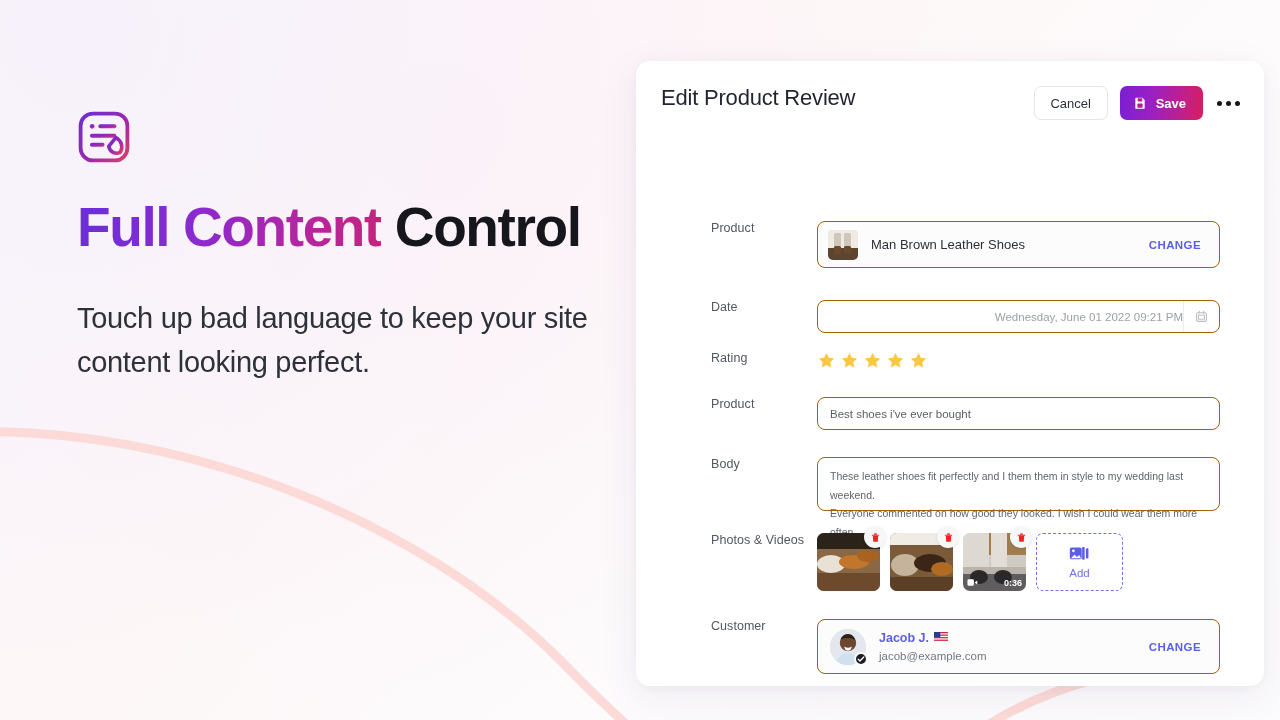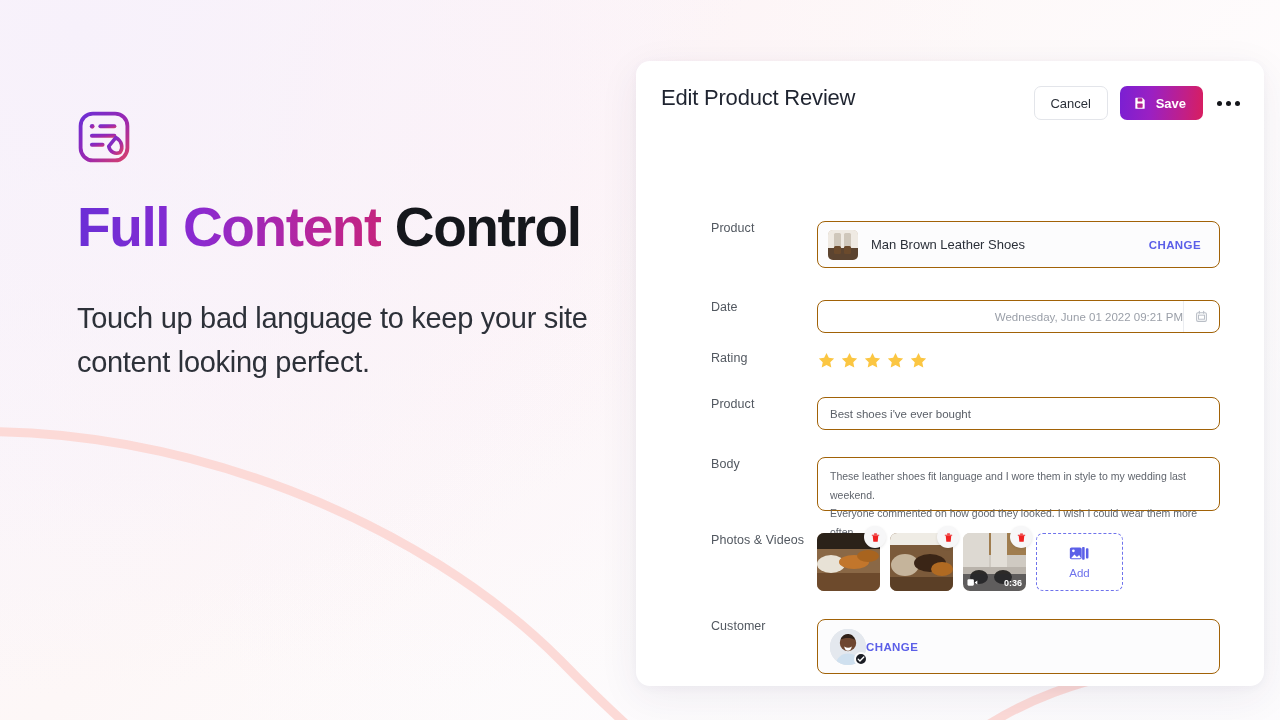--- a/index.html
+++ b/index.html
@@ -460,21 +460,21 @@
       <div class="row-label">Product</div>
       <div class="row-field">
         <div id="summary-box" class="box">Best shoes i've ever bought</div>
       </div>
     </div>
 
     <div class="row" style="top:246px;">
       <div class="row-label">Body</div>
       <div class="row-field">
         <div id="body-box" class="box">
-          <div>These leather shoes fit language and I wore them in style to my wedding last weekend.</div>
+          <div>These leather shoes fit perfectly and I them them in style to my wedding last weekend.</div>
           <div>Everyone commented on how good they looked. I wish I could wear them more often,...</div>
         </div>
       </div>
     </div>
 
     <div class="row" style="top:322px;">
       <div class="row-label">Photos &amp; Videos</div>
       <div class="row-field">
         <div id="media-strip">
 
@@ -574,19 +574,35 @@
                 <path d="M10.4 10.5c1.6-4 5-5.6 8-5.4 3.4.3 6 2.6 6.6 5.8-2.2-1.4-4.6-2-7.4-2-2.6 0-5.2.6-7.2 1.6z" fill="#2f2018"></path>
                 <path d="M14.2 17.4c2.6 1.9 5.2 1.9 7.6 0-.3 2.8-2 4.3-3.8 4.3s-3.5-1.5-3.8-4.3z" fill="#ffffff"></path>
               </svg>
             </div>
             <div id="verified-badge">
               <svg width="8" height="8" viewBox="0 0 12 12">
                 <path d="M1.8 6.2l2.6 2.7L10.2 3" fill="none" stroke="#ffffff" stroke-width="2.1" stroke-linecap="round" stroke-linejoin="round"></path>
               </svg>
             </div>
           </div>
+          <div id="customer-text">
+            <div id="customer-name-line">
+              <span id="customer-name">Jacob J.</span>
+              <span id="flag-icon">
+                <svg width="14" height="10" viewBox="0 0 21 15">
+                  <rect width="21" height="15" fill="#ffffff"></rect>
+                  <rect y="0" width="21" height="1.9" fill="#d0263a"></rect>
+                  <rect y="3.8" width="21" height="1.9" fill="#d0263a"></rect>
+                  <rect y="7.6" width="21" height="1.9" fill="#d0263a"></rect>
+                  <rect y="11.4" width="21" height="1.9" fill="#d0263a"></rect>
+                  <rect width="9.5" height="8" fill="#2a3d8f"></rect>
+                </svg>
+              </span>
+            </div>
+            <div id="customer-email">jacob@example.com</div>
+          </div>
           <div class="change-link">CHANGE</div>
         </div>
       </div>
     </div>
 
   </div>
 </section>
 
 </body></html>

